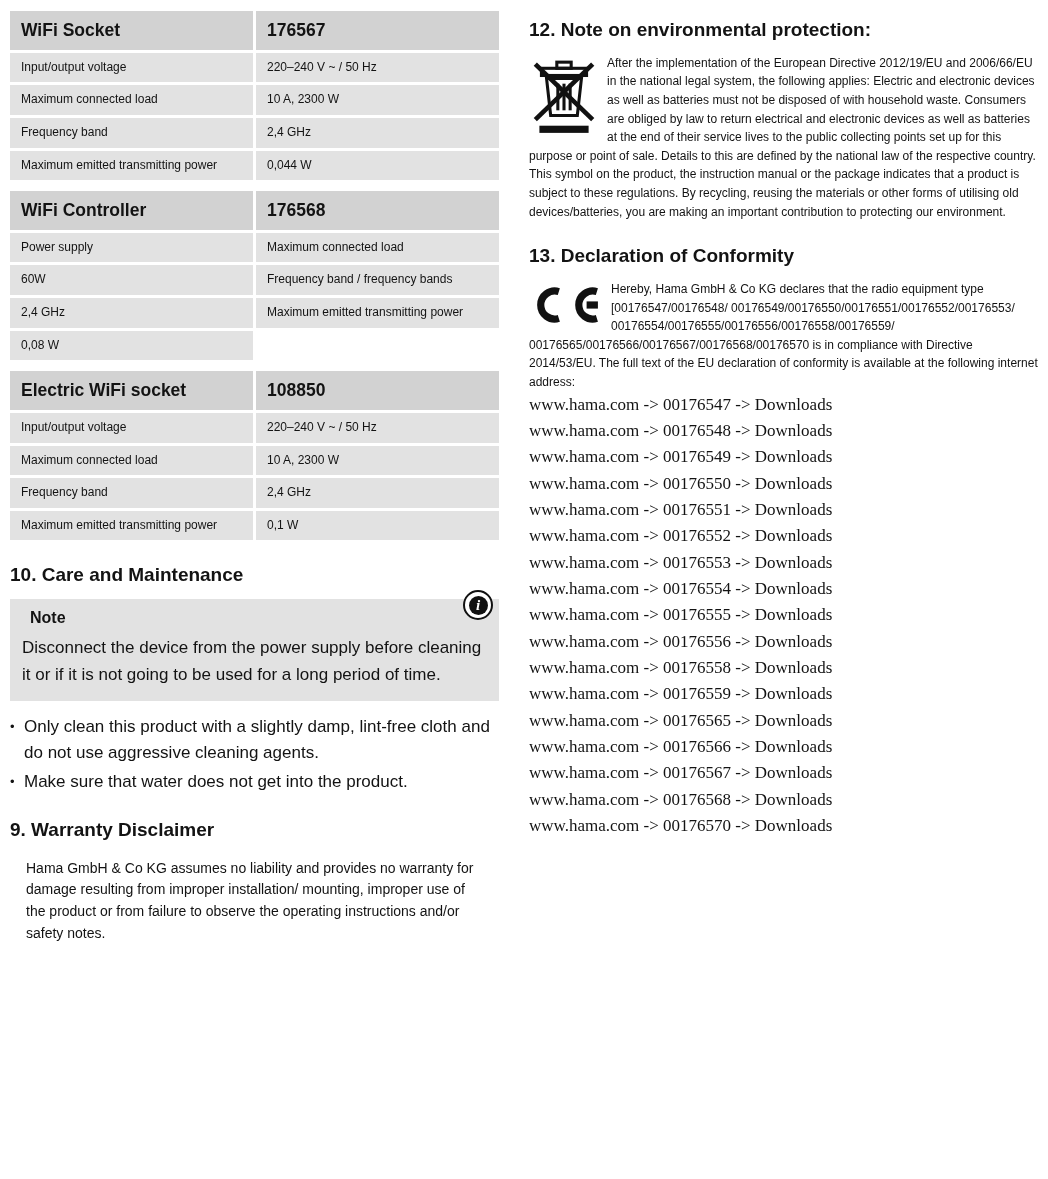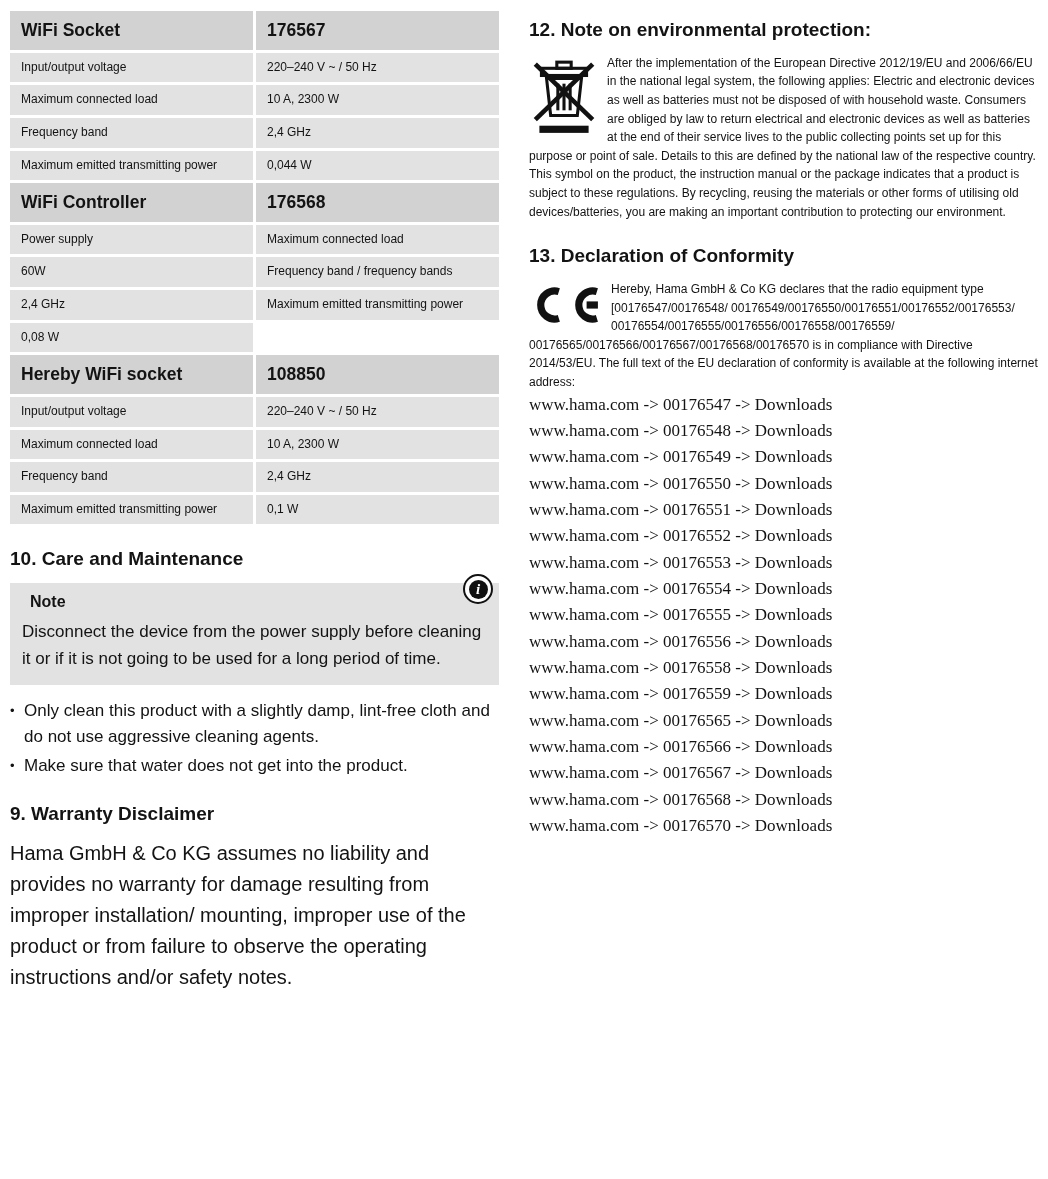--- a/index.html
+++ b/index.html
@@ -7,21 +7,21 @@
     width:1048px;height:1179px;overflow:hidden;
     font-family:"Liberation Sans",sans-serif;
     color:#131313;
     -webkit-font-smoothing:antialiased;
   }
   .page{display:flex;gap:30px;padding:11px 6px 0 10px;box-sizing:border-box;}
   .col-left{width:489px;flex:0 0 489px;}
   .col-right{width:513px;flex:0 0 513px;}
 
   
-  .spec-table{display:grid;grid-template-columns:243px 1fr;gap:3px;margin:0 0 3px 0;}
+  .spec-table{display:grid;grid-template-columns:243px 1fr;gap:3px;margin:0 0 11px 0;}
   .cell{background:#e2e2e2;padding:7px 11px;font-size:12px;line-height:1.3;display:flex;align-items:center;}
   .cell.head{background:#d2d2d2;font-weight:bold;font-size:17.5px;padding-top:8px;padding-bottom:8px;}
 
   
   .sec-heading{font-size:19px;font-weight:bold;margin:24px 0 12px 0;line-height:1.2;}
   .col-right .sec-heading.first{margin-top:8px;}
 
   
   .note-box{background:#e2e2e2;padding:10px 14px 13px 12px;position:relative;margin:0 0 13px 0;}
   .note-title{font-weight:bold;font-size:16px;margin:0 0 8px 8px;}
@@ -33,21 +33,21 @@
   .info-icon .inner{
     width:19px;height:19px;border-radius:50%;background:#111;color:#fff;
     display:flex;align-items:center;justify-content:center;
     font-family:"Liberation Serif",serif;font-style:italic;font-weight:bold;font-size:15px;line-height:1;
   }
 
   
   .bullet{display:flex;font-size:17px;line-height:1.55;margin:0 0 2px 0;}
   .bullet .glyph{width:14px;flex:0 0 14px;font-size:13px;padding-top:3px;}
 
-  .body-text{font-size:20px;line-height:1.55;margin:0;}
+  .body-text{font-size:14px;line-height:1.55;margin:16px;}
 
   
   .flow-block{font-size:12px;line-height:1.55;}
   .weee-icon{float:left;width:70px;height:82px;margin:2px 8px 4px 0;}
   .ce-icon{float:left;width:72px;height:40px;margin:5px 10px 2px 0;}
   .links{margin-top:0;font-family:Liberation Serif, serif;}
   .link-line{font-size:17px;line-height:1.55;}
   .clear{clear:both;}
 </style>
 </head>
@@ -76,21 +76,21 @@
       <div class="cell">Power supply</div>
       <div class="cell">Maximum connected load</div>
       <div class="cell">60W</div>
       <div class="cell">Frequency band / frequency bands</div>
       <div class="cell">2,4 GHz</div>
       <div class="cell">Maximum emitted transmitting power</div>
       <div class="cell">0,08 W</div>
     </div>
 
     <div class="spec-table">
-      <div class="cell head">Hereby WiFi socket</div>
+      <div class="cell head">Electric WiFi socket</div>
       <div class="cell head">108850</div>
       <div class="cell">Input/output voltage</div>
       <div class="cell">220–240 V ~ / 50 Hz</div>
       <div class="cell">Maximum connected load</div>
       <div class="cell">10 A, 2300 W</div>
       <div class="cell">Frequency band</div>
       <div class="cell">2,4 GHz</div>
       <div class="cell">Maximum emitted transmitting power</div>
       <div class="cell">0,1 W</div>
     </div>

